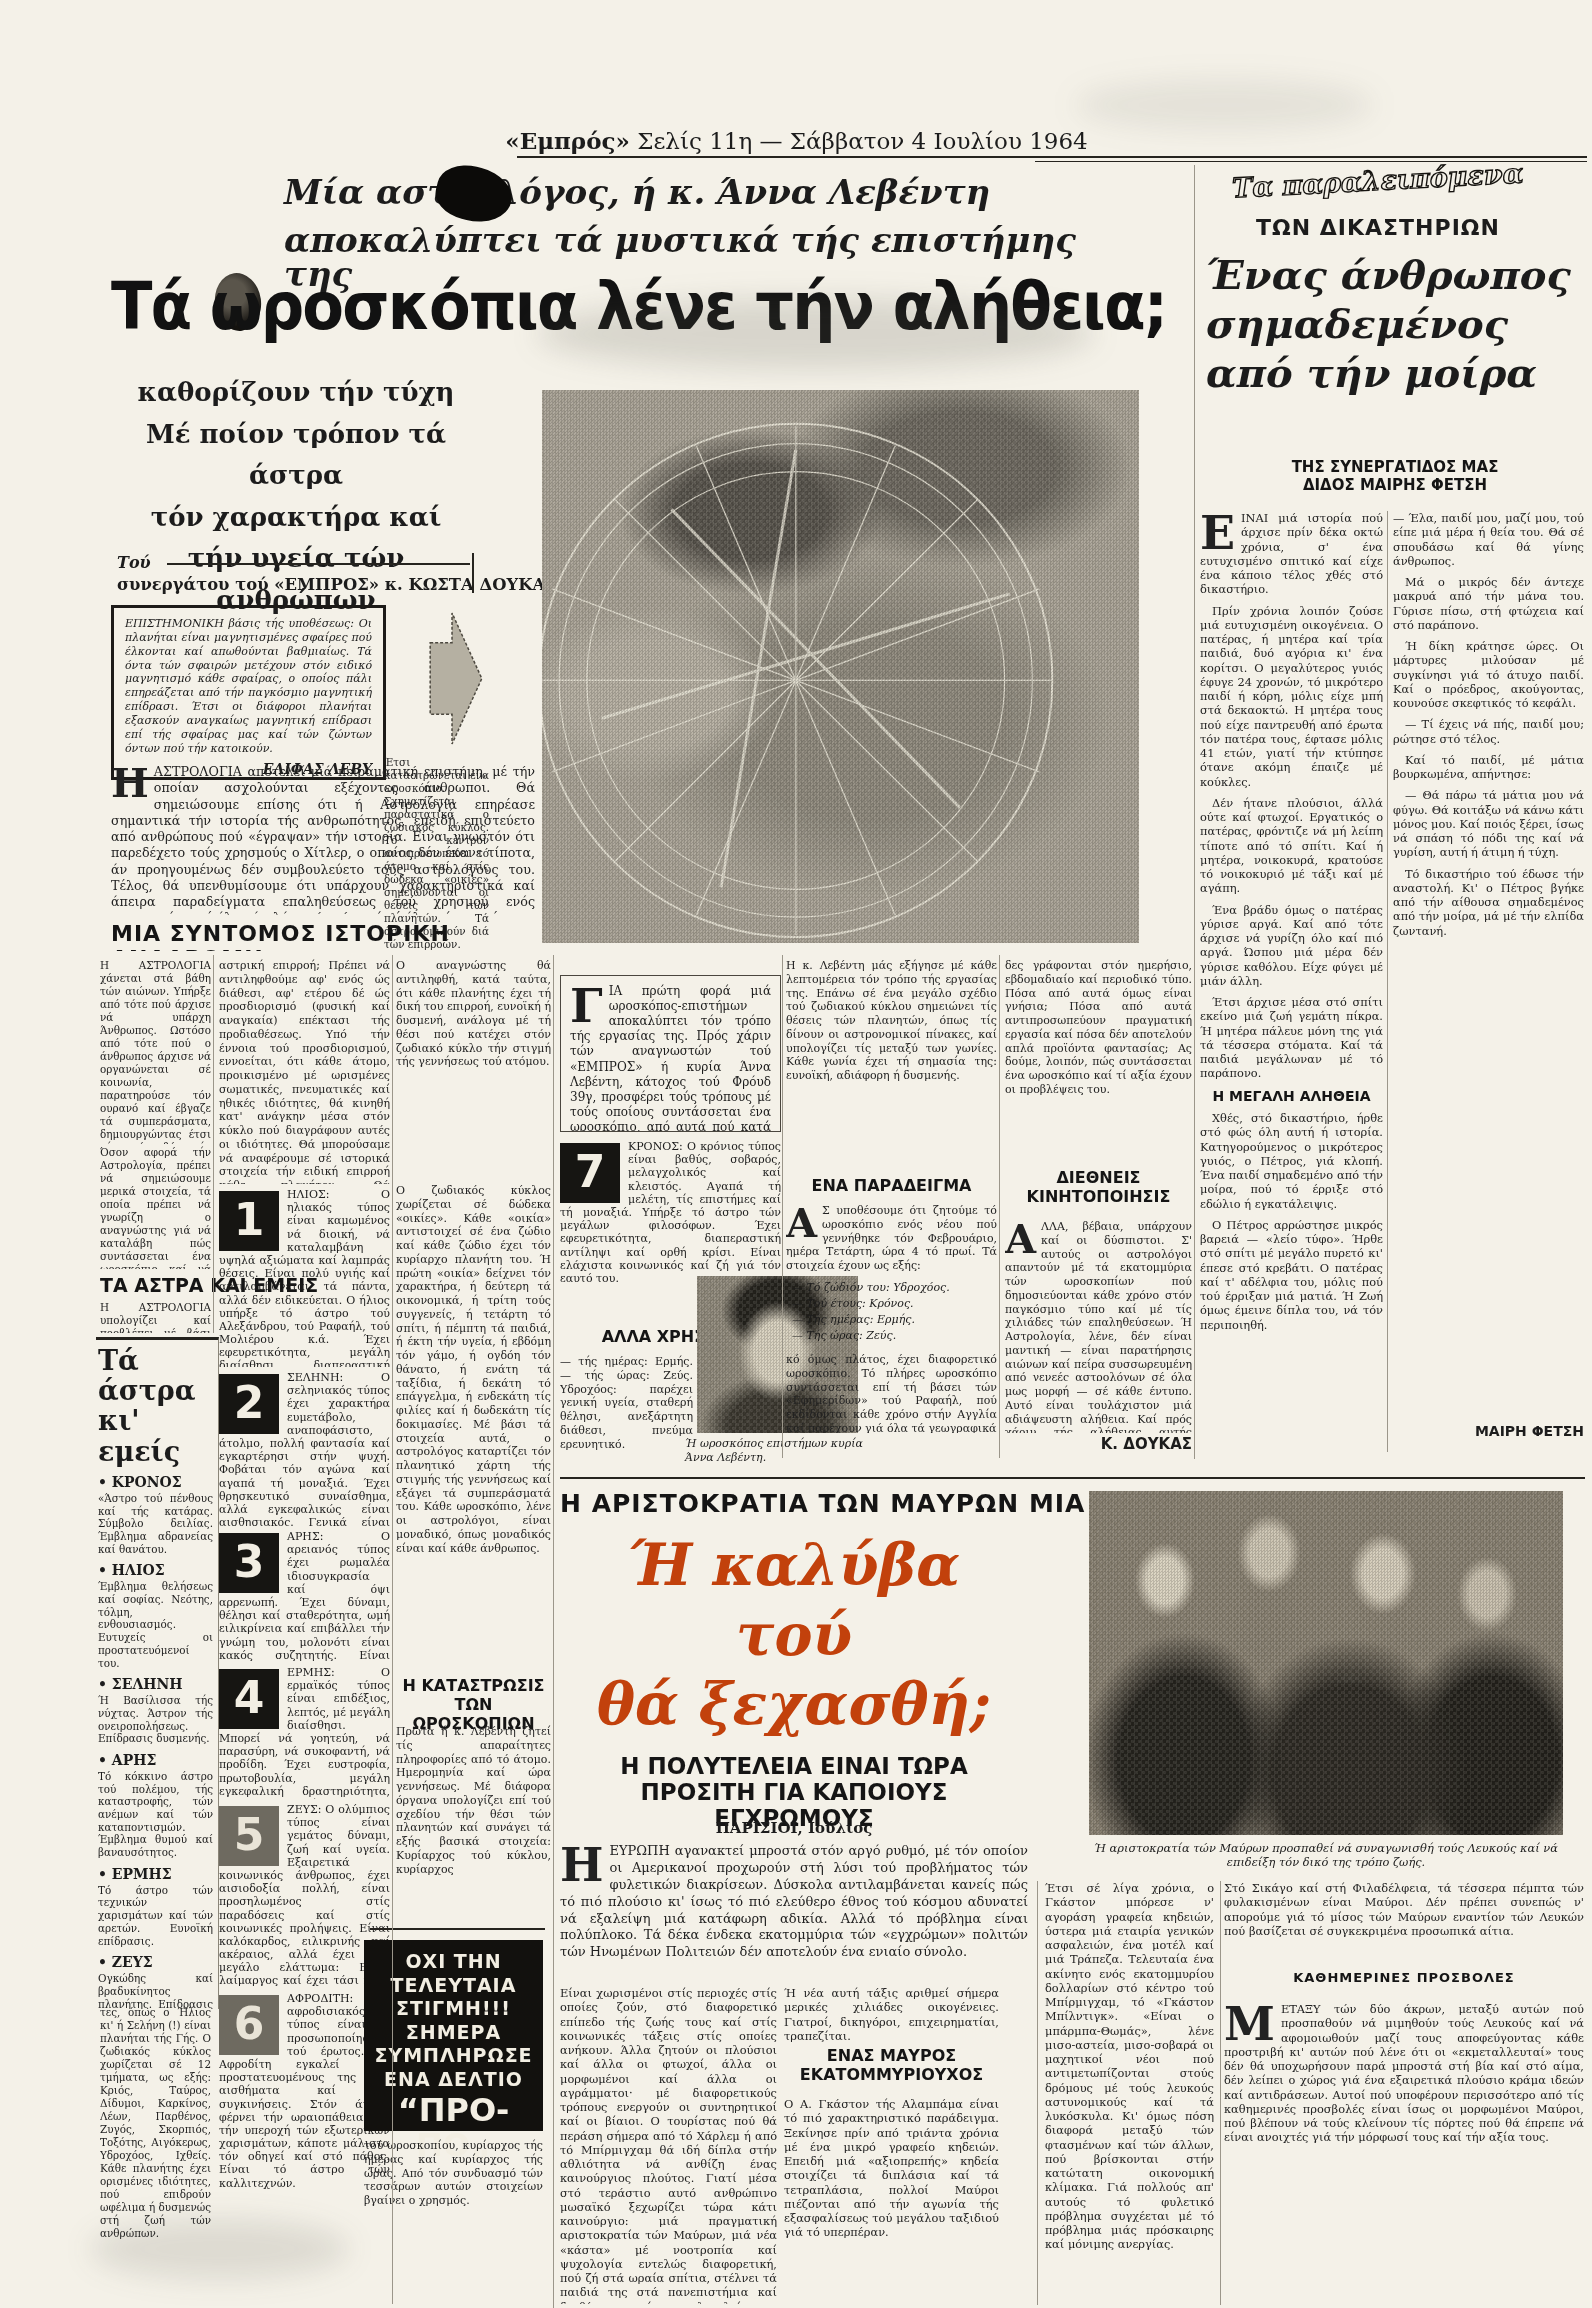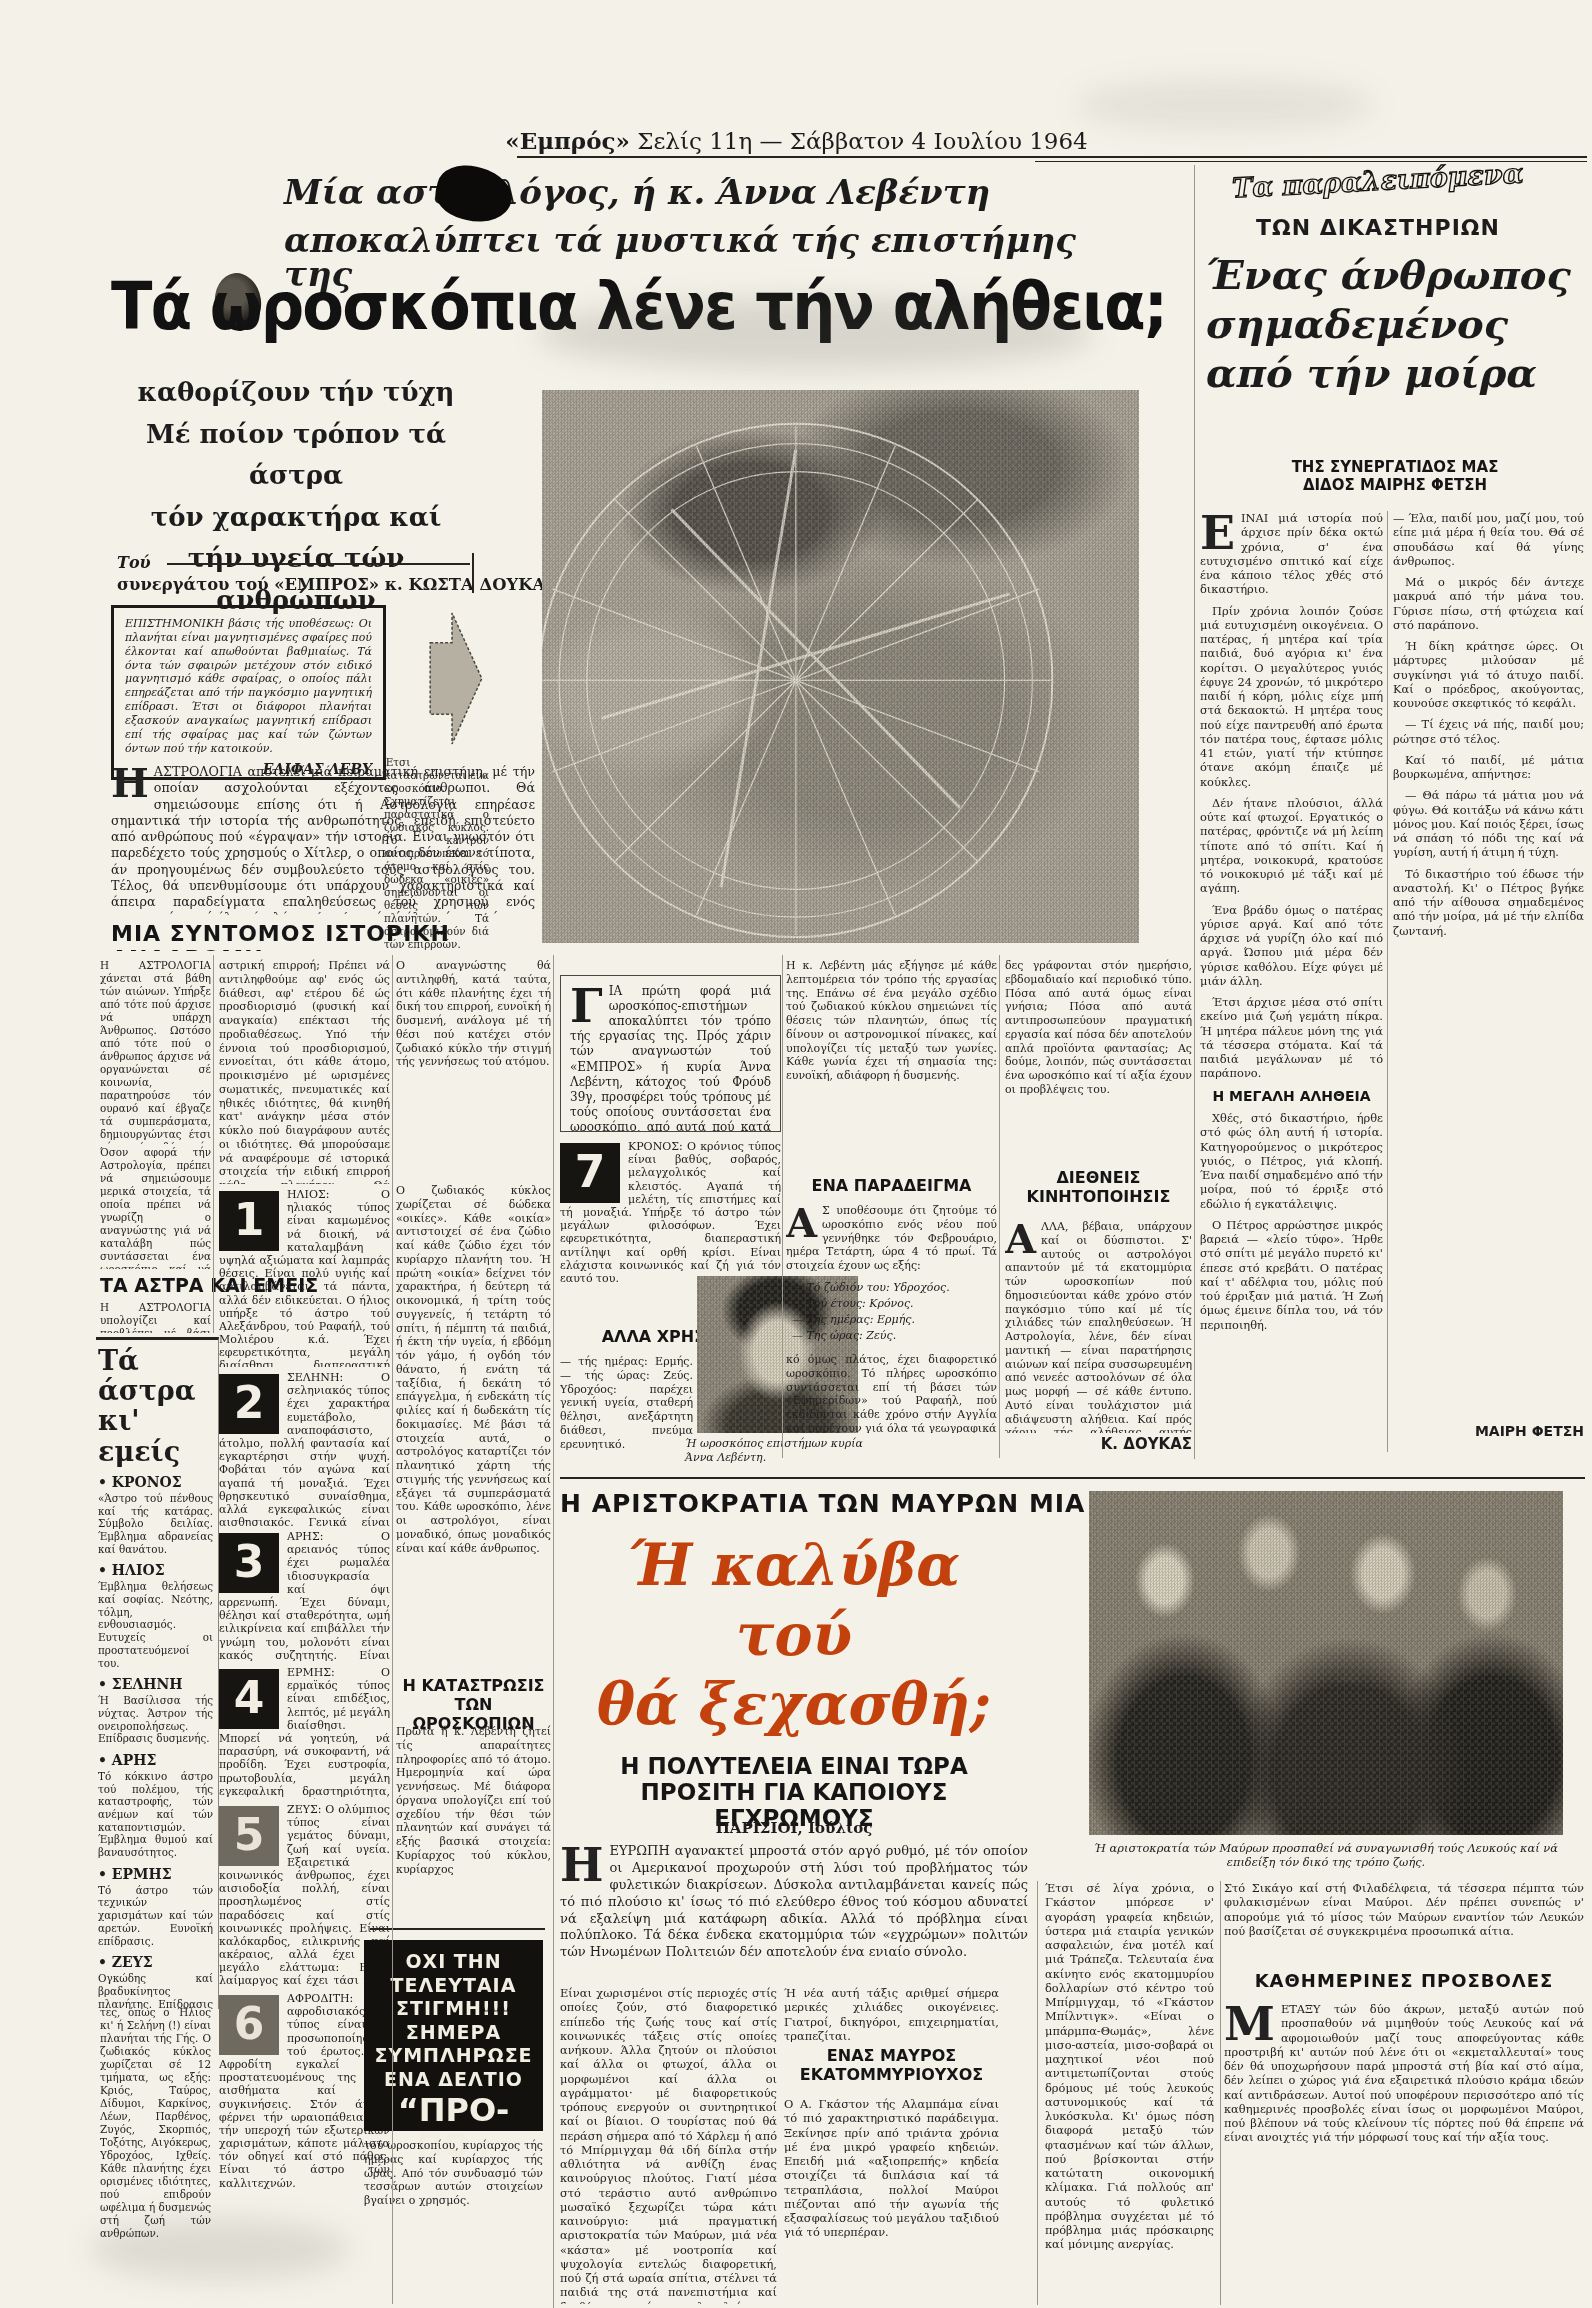--- a/index.html
+++ b/index.html
@@ -297,21 +297,21 @@
   <div class="abs bt" style="left:784px;top:1986px;width:215px;height:56px;font-size:11.4px;">Ή νέα αυτή τάξις αριθμεί σήμερα μερικές χιλιάδες οικογένειες. Γιατροί, δικηγόροι, επιχειρηματίαι, τραπεζίται.</div>
   <div class="abs sh" style="left:784px;top:2046px;width:215px;font-size:16px;">
     <div>ΕΝΑΣ ΜΑΥΡΟΣ</div>
     <div>ΕΚΑΤΟΜΜΥΡΙΟΥΧΟΣ</div>
   </div>
   <div class="abs bt" style="left:784px;top:2097px;width:215px;height:207px;font-size:11.4px;">Ο Α. Γκάστον τής Αλαμπάμα είναι τό πιό χαρακτηριστικό παράδειγμα. Ξεκίνησε πρίν από τριάντα χρόνια μέ ένα μικρό γραφείο κηδειών. Επειδή μιά «αξιοπρεπής» κηδεία στοιχίζει τά διπλάσια καί τά τετραπλάσια, πολλοί Μαύροι πιέζονται από τήν αγωνία τής εξασφαλίσεως τού μεγάλου ταξιδιού γιά τό υπερπέραν.</div>
 
   <div class="abs bt" style="left:1045px;top:1881px;width:169px;height:424px;font-size:11.4px;">Έτσι σέ λίγα χρόνια, ο Γκάστον μπόρεσε ν' αγοράση γραφεία κηδειών, ύστερα μιά εταιρία γενικών ασφαλειών, ένα μοτέλ καί μιά Τράπεζα. Τελευταία ένα ακίνητο ενός εκατομμυρίου δολλαρίων στό κέντρο τού Μπίρμιγχαμ, τό «Γκάστον Μπίλντιγκ». «Είναι ο μπάρμπα-Θωμάς», λένε μισο-αστεία, μισο-σοβαρά οι μαχητικοί νέοι πού αντιμετωπίζονται στούς δρόμους μέ τούς λευκούς αστυνομικούς καί τά λυκόσκυλα. Κι' όμως πόση διαφορά μεταξύ τών φτασμένων καί τών άλλων, πού βρίσκονται στήν κατώτατη οικονομική κλίμακα. Γιά πολλούς απ' αυτούς τό φυλετικό πρόβλημα συγχέεται μέ τό πρόβλημα μιάς πρόσκαιρης καί μόνιμης ανεργίας.</div>
 
   <div class="abs bt" style="left:1224px;top:1881px;width:360px;height:86px;font-size:11.4px;">Στό Σικάγο καί στή Φιλαδέλφεια, τά τέσσερα πέμπτα τών φυλακισμένων είναι Μαύροι. Δέν πρέπει συνεπώς ν' απορούμε γιά τό μίσος τών Μαύρων εναντίον τών Λευκών πού βασίζεται σέ συγκεκριμένα προσωπικά αίτια.</div>
-  <div class="abs sh" style="left:1224px;top:1970px;width:360px;height:26px;font-size:18px;letter-spacing:1px;">ΚΑΘΗΜΕΡΙΝΕΣ ΠΡΟΣΒΟΛΕΣ</div>
+  <div class="abs sh" style="left:1224px;top:1970px;width:360px;height:26px;font-size:13px;letter-spacing:1px;">ΚΑΘΗΜΕΡΙΝΕΣ ΠΡΟΣΒΟΛΕΣ</div>
   <div class="abs bt dcbig" style="left:1224px;top:2002px;width:360px;height:302px;font-size:11.4px;">ΜΕΤΑΞΥ τών δύο άκρων, μεταξύ αυτών πού προσπαθούν νά μιμηθούν τούς Λευκούς καί νά αφομοιωθούν μαζί τους αποφεύγοντας κάθε προστριβή κι' αυτών πού λένε ότι οι «εκμεταλλευταί» τους δέν θά υποχωρήσουν παρά μπροστά στή βία καί στό αίμα, δέν λείπει ο χώρος γιά ένα εξαιρετικά πλούσιο κράμα ιδεών καί αντιδράσεων. Αυτοί πού υποφέρουν περισσότερο από τίς καθημερινές προσβολές είναι ίσως οι μορφωμένοι Μαύροι, πού βλέπουν νά τούς κλείνουν τίς πόρτες πού θά έπρεπε νά είναι ανοιχτές γιά τήν μόρφωσί τους καί τήν αξία τους.</div>
 
   <div class="abs vrule" style="left:1037px;top:1881px;height:424px;"></div>
   <div class="abs vrule" style="left:1220px;top:1881px;height:424px;"></div>
 
   <div class="ph" style="left:1089px;top:1491px;width:474px;height:344px;background:
       radial-gradient(ellipse 40px 50px at 16% 26%, #d9d2c0 0 45%, transparent 75%),
       radial-gradient(ellipse 42px 52px at 38% 18%, #cdc5b3 0 45%, transparent 75%),
       radial-gradient(ellipse 44px 54px at 62% 24%, #d5cdbb 0 45%, transparent 75%),
       radial-gradient(ellipse 40px 50px at 84% 30%, #c8c0ae 0 45%, transparent 75%),

